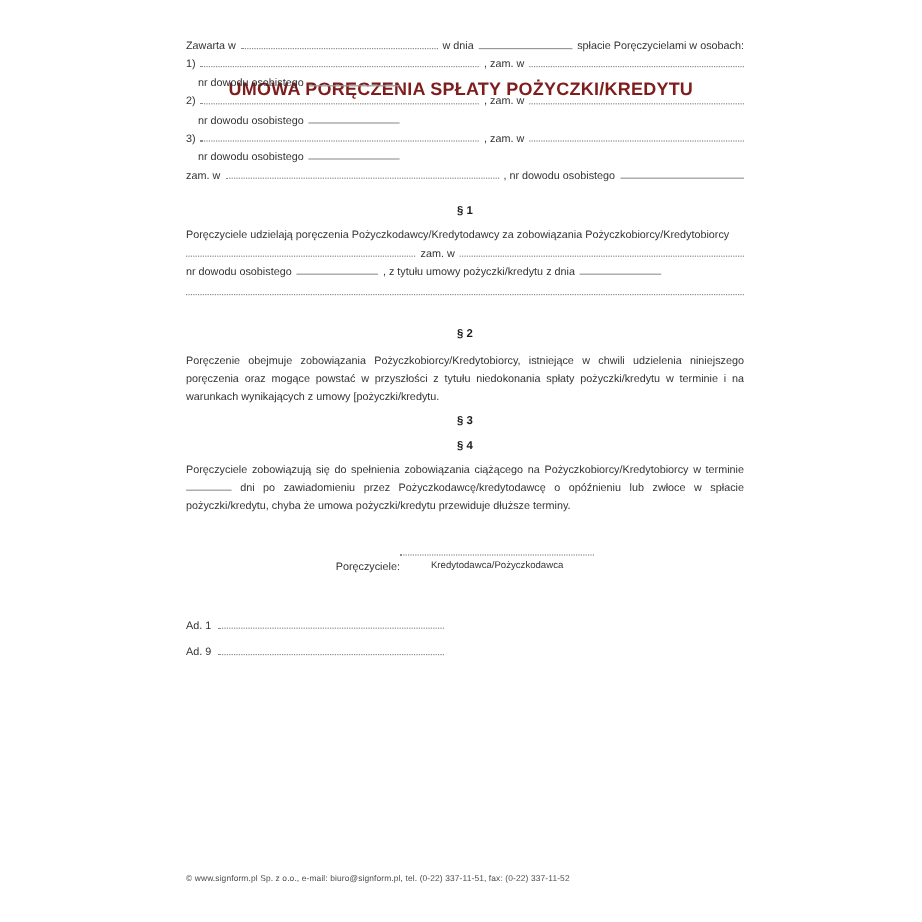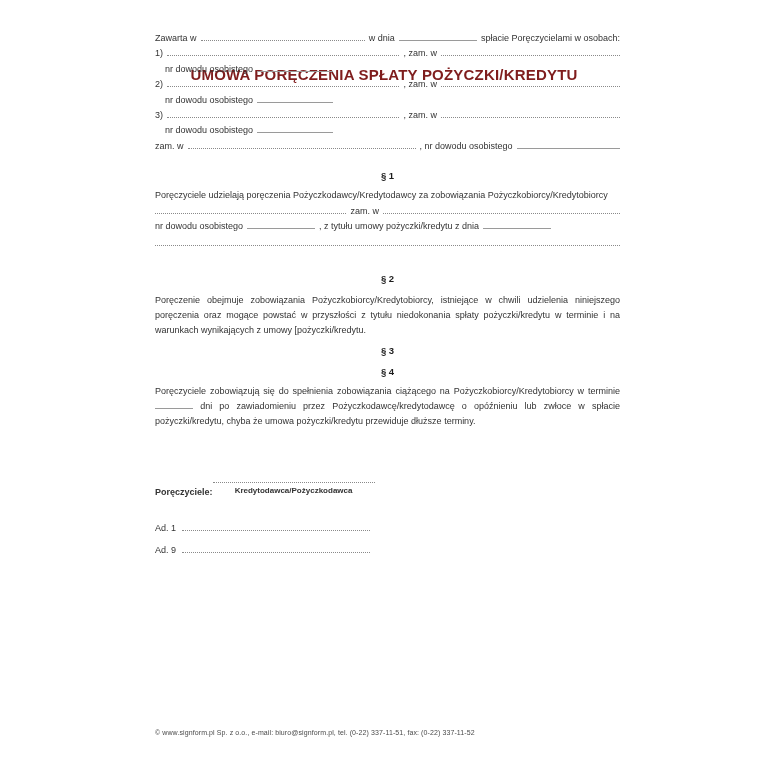--- a/index.html
+++ b/index.html
@@ -57,31 +57,30 @@
     margin:0;
   }
   .inline-blank {
     display:inline-block;
     width:38px;
     height:1px;
     border-bottom:1px solid #9a9a9a;
   }
   .fullblank { margin-top:8px; }
   .sig-row {
-    margin-top:52px;
+    margin-top:32px;
     display:flex;
-    justify-content:flex-start;
+    justify-content:center;
     align-items:flex-start;
-    font-weight:bold;
   }
   .sig-left { font-size:9px; padding-top:6px; }
   .sig-right { width:162px; text-align:center; }
   .sig-line { border-bottom:1px dotted #8a8a8a; height:1px; margin-bottom:3px; }
   .sig-label { font-size:8px; }
-  .ad-list { margin-top:26px; }
+  .ad-list { margin-top:39px; }
   .ad-line {
     display:flex;
     align-items:baseline;
     gap:6px;
     height:22.5px;
   }
   .ad-blank { width:188px; }
   .footer {
     position:absolute;
     left:155px; top:729px;

